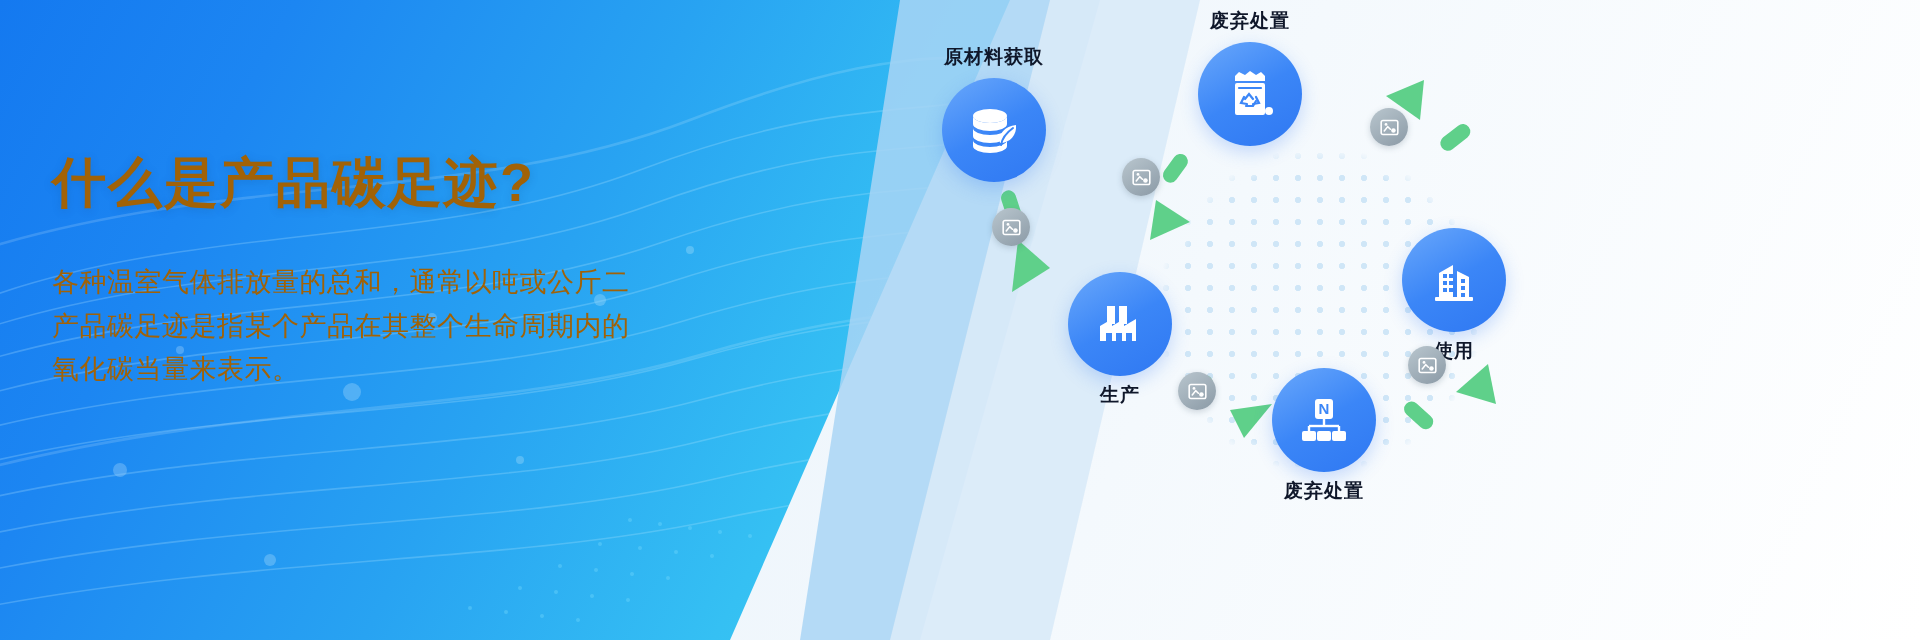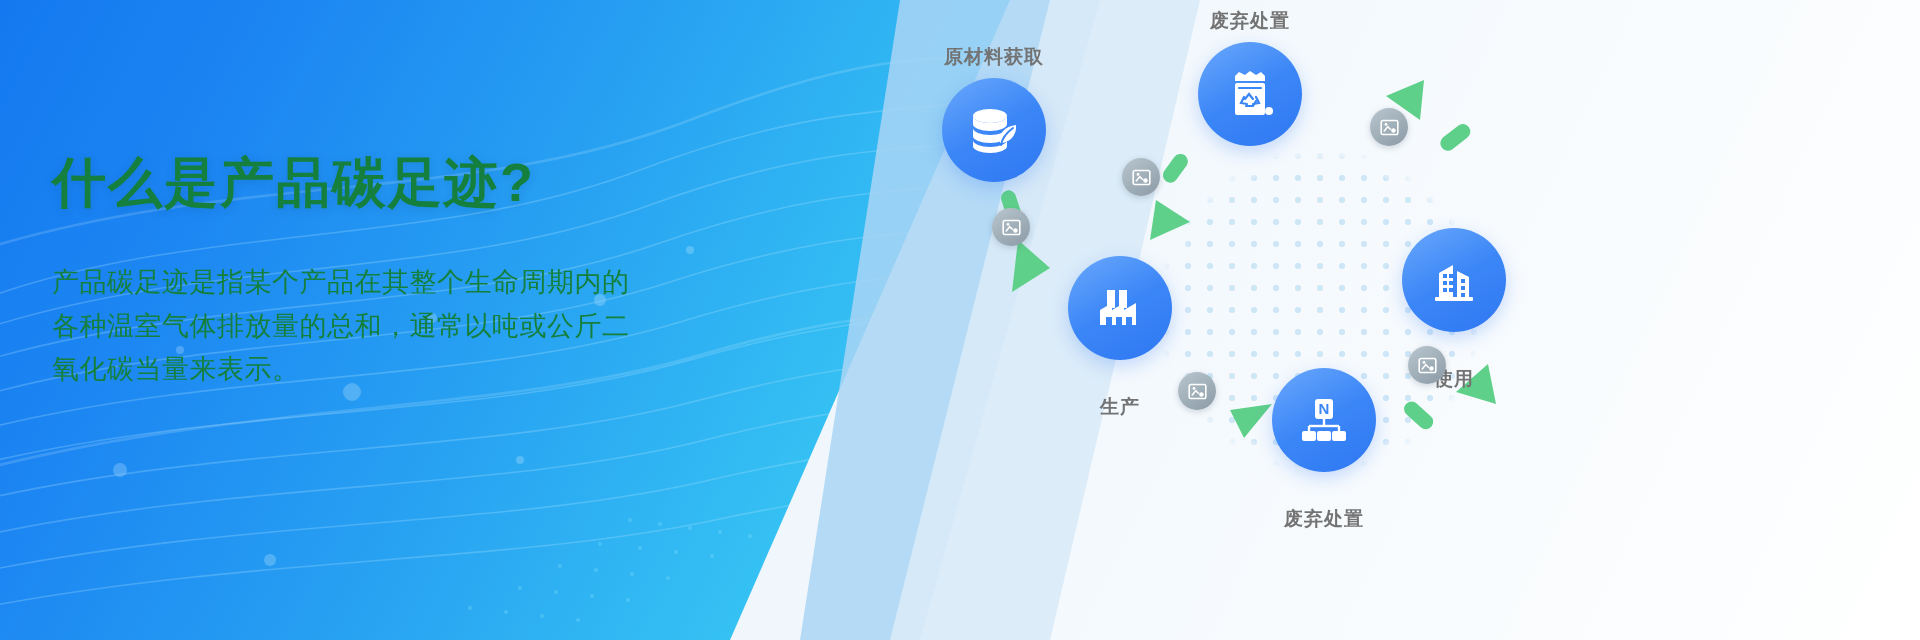--- a/index.html
+++ b/index.html
@@ -34,21 +34,21 @@
     clip-path:polygon(170px 0,320px 0,170px 640px,10px 640px);
   }
 
   
   .flow{position:absolute;left:0;top:0;width:1010px;height:640px;
         clip-path:polygon(0 0,1010px 0,730px 640px,0 640px);opacity:.55;}
   .dots-tech{position:absolute;left:0;top:0;width:1010px;height:640px;
         clip-path:polygon(0 0,1010px 0,730px 640px,0 640px);opacity:.75;}
 
   
-  .copy{position:absolute;left:52px;top:150px;width:740px;color:#15803d;z-index:6;}
+  .copy{position:absolute;left:52px;top:150px;width:740px;color:#a16207;z-index:6;}
   .headline{
     font-size:54px;font-weight:700;letter-spacing:2px;line-height:1.2;
     margin:0 0 46px 0;text-shadow:0 2px 10px rgba(10,60,120,.18);
   }
   .para{font-size:27px;line-height:1.62;font-weight:400;margin:0;letter-spacing:.5px;}
   .para span{display:block;white-space:nowrap;}
 
   
   .diagram{position:absolute;left:900px;top:0;width:1020px;height:640px;z-index:5;}
   .dotgrid{
@@ -62,21 +62,21 @@
 
   .node{position:absolute;}
   .node .bubble{
     width:104px;height:104px;border-radius:50%;
     background:linear-gradient(150deg,#6aa8fb 0%,#3b86f7 50%,#2f78f2 100%);
     display:flex;align-items:center;justify-content:center;
     box-shadow:0 6px 18px rgba(47,120,242,.25);
   }
   .node .nlabel{
     position:absolute;left:50%;transform:translateX(-50%);
-    color:#737373;font-size:19px;font-weight:700;white-space:nowrap;letter-spacing:1px;margin-top:28px;
+    color:#0f172a;font-size:19px;font-weight:700;white-space:nowrap;letter-spacing:1px;
   }
   .node .nlabel.top{bottom:112px;}
   .node .nlabel.bottom{top:110px;}
 
   
   .chip{
     position:absolute;width:38px;height:38px;border-radius:50%;
     background:linear-gradient(145deg,#b9c6ce,#8b9aa6);
     display:flex;align-items:center;justify-content:center;
     box-shadow:0 2px 6px rgba(60,80,100,.22);
@@ -145,22 +145,22 @@
         <circle cx="578" cy="620" r="2"></circle>
     </g>
   </svg>
 
   <div class="wedge-a"></div>
   <div class="wedge-b"></div>
 
   <div class="copy">
     <h1 class="headline">什么是产品碳足迹?</h1>
     <p class="para">
+      <span>各种温室气体排放量的总和，通常以吨或公斤二</span>
       <span>产品碳足迹是指某个产品在其整个生命周期内的</span>
-      <span>各种温室气体排放量的总和，通常以吨或公斤二</span>
       <span>氧化碳当量来表示。</span>
     </p>
   </div>
 
   <div class="diagram">
 
     <div class="dotgrid"></div>
 
     <svg class="arcs" viewBox="0 0 1020 640">
       <g fill="#5fd08a">
@@ -267,21 +267,21 @@
           </g>
           <g fill="#fff">
             <rect x="5" y="38" width="14" height="10" rx="2"></rect>
             <rect x="20" y="38" width="14" height="10" rx="2"></rect>
             <rect x="35" y="38" width="14" height="10" rx="2"></rect>
           </g>
         </svg>
       </div>
     </div>
 
-    <div class="node" style="left:168px;top:256px;">
+    <div class="node" style="left:168px;top:272px;">
       <div class="nlabel bottom">生产</div>
       <div class="bubble">
         <svg width="56" height="56" viewBox="0 0 56 56">
           <g fill="#fff">
             <rect x="15" y="10" width="8" height="18"></rect>
             <rect x="27" y="10" width="8" height="18"></rect>
             <path d="M8 30 l12 -7 v7 l12 -7 v7 l12 -7 v22 H8 z"></path>
           </g>
           <g fill="#3b86f7">
             <rect x="14" y="37" width="6" height="8"></rect>

